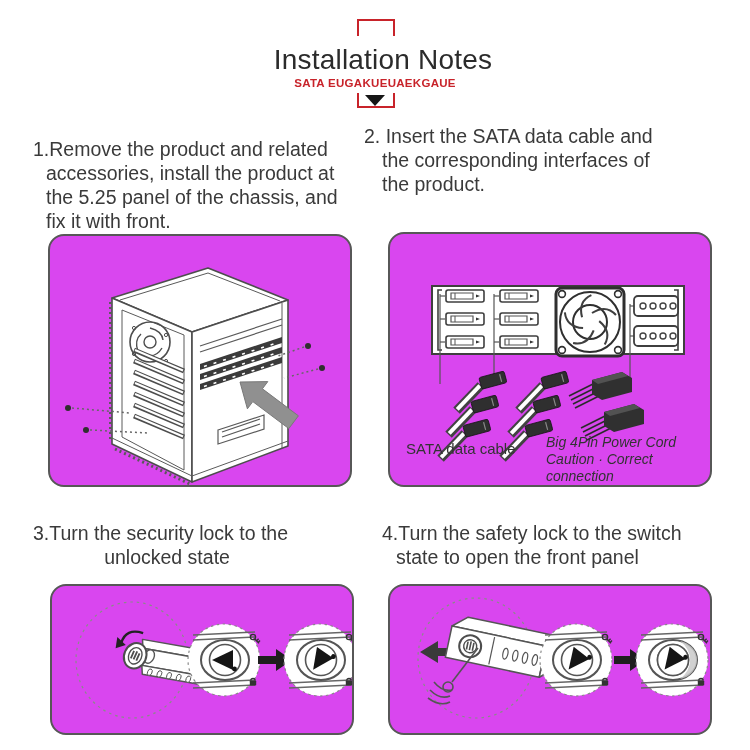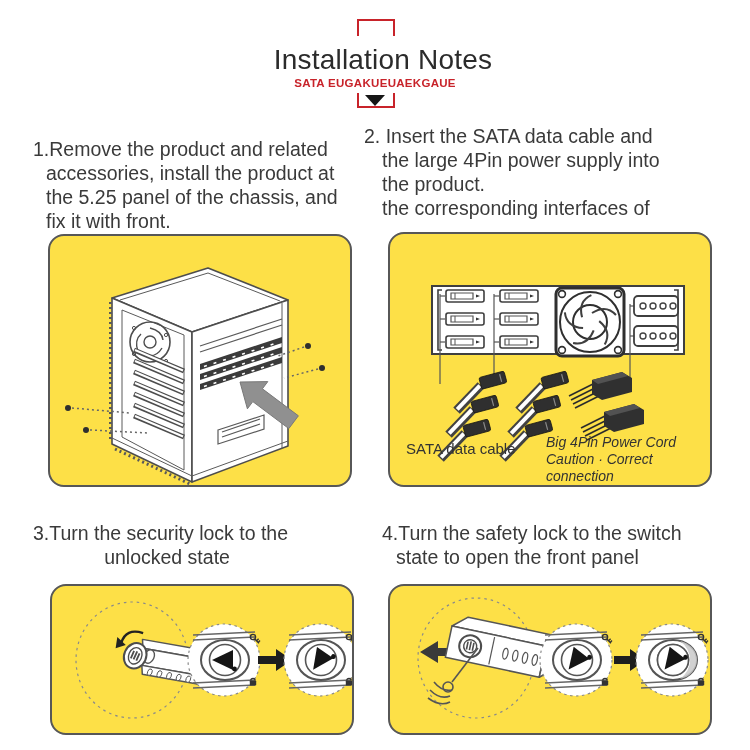--- a/index.html
+++ b/index.html
@@ -32,21 +32,21 @@
     border-top:11px solid #161616;
   }
   
   .step{font-size:19.5px;line-height:24px;color:#3a3a3a;}
   .step .line{white-space:nowrap;}
   .s1{left:33px;top:124px;margin-top:13px;}   .s1 .cont{padding-left:13px;}
   .s2{left:364px;top:124px;}  .s2 .cont{padding-left:18px;}
   .s3{left:33px;top:521px;text-align:center;}   .s3 .cont{padding-left:13px;}
   .s4{left:382px;top:521px;}  .s4 .cont{padding-left:14px;}
   
-  .frame{border:2px solid #575757;border-radius:16px;background:#fde047;}
+  .frame{border:2px solid #575757;border-radius:16px;background:#d946ef;}
   .f1{left:48px;top:234px;width:300px;height:249px;}
   .f2{left:388px;top:232px;width:320px;height:251px;}
   .f3{left:50px;top:584px;width:300px;height:147px;}
   .f4{left:388px;top:584px;width:320px;height:147px;}
   .frame svg{display:block;width:100%;height:100%;}
   
   .cap{color:#333;}
   .cap-sata{left:16px;top:206px;font-size:15px;}
   .cap-power{left:156px;top:200px;width:152px;font-size:14px;line-height:17px;font-style:italic;}
   .cap-power .r{text-align:left;}
@@ -125,23 +125,22 @@
 <div class="abs tri-down"></div>
 
 <div class="abs step s1">
   <div class="line">1.Remove the product and related</div>
   <div class="line cont">accessories, install the product at</div>
   <div class="line cont">the 5.25 panel of the chassis, and</div>
   <div class="line cont">fix it with front.</div>
 </div>
 <div class="abs step s2">
   <div class="line">2. Insert the SATA data cable and</div>
-  <div class="line cont">the large 4Pin power supply into</div>
+  <div class="line cont">the corresponding interfaces of</div>
   <div class="line cont">the product.</div>
-  <div class="line cont">the corresponding interfaces of</div>
 </div>
 <div class="abs step s3">
   <div class="line">3.Turn the security lock to the</div>
   <div class="line cont">unlocked state</div>
 </div>
 <div class="abs step s4">
   <div class="line">4.Turn the safety lock to the switch</div>
   <div class="line cont">state to open the front panel</div>
 </div>
 

